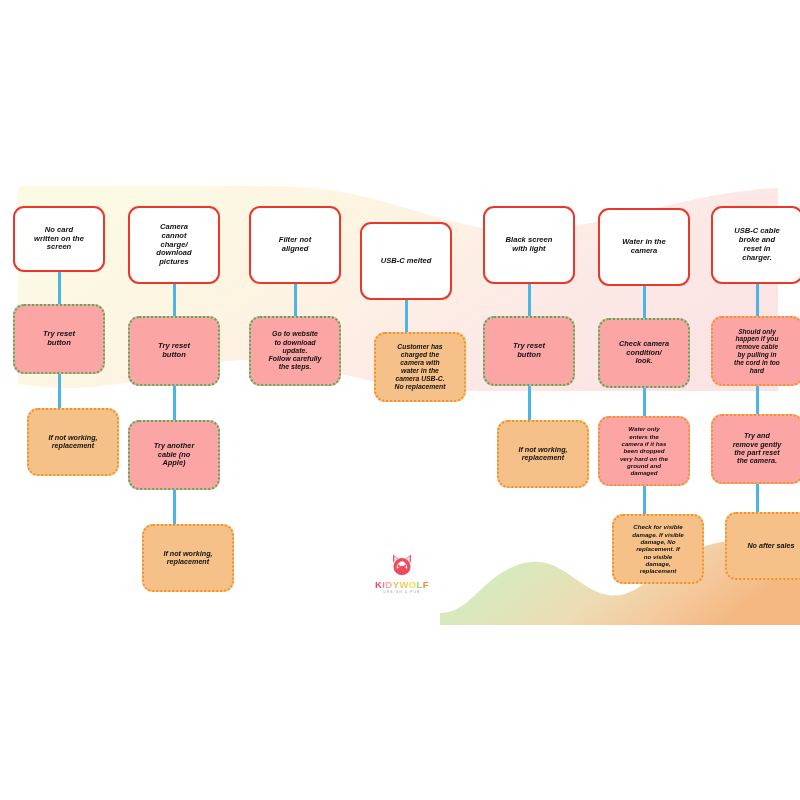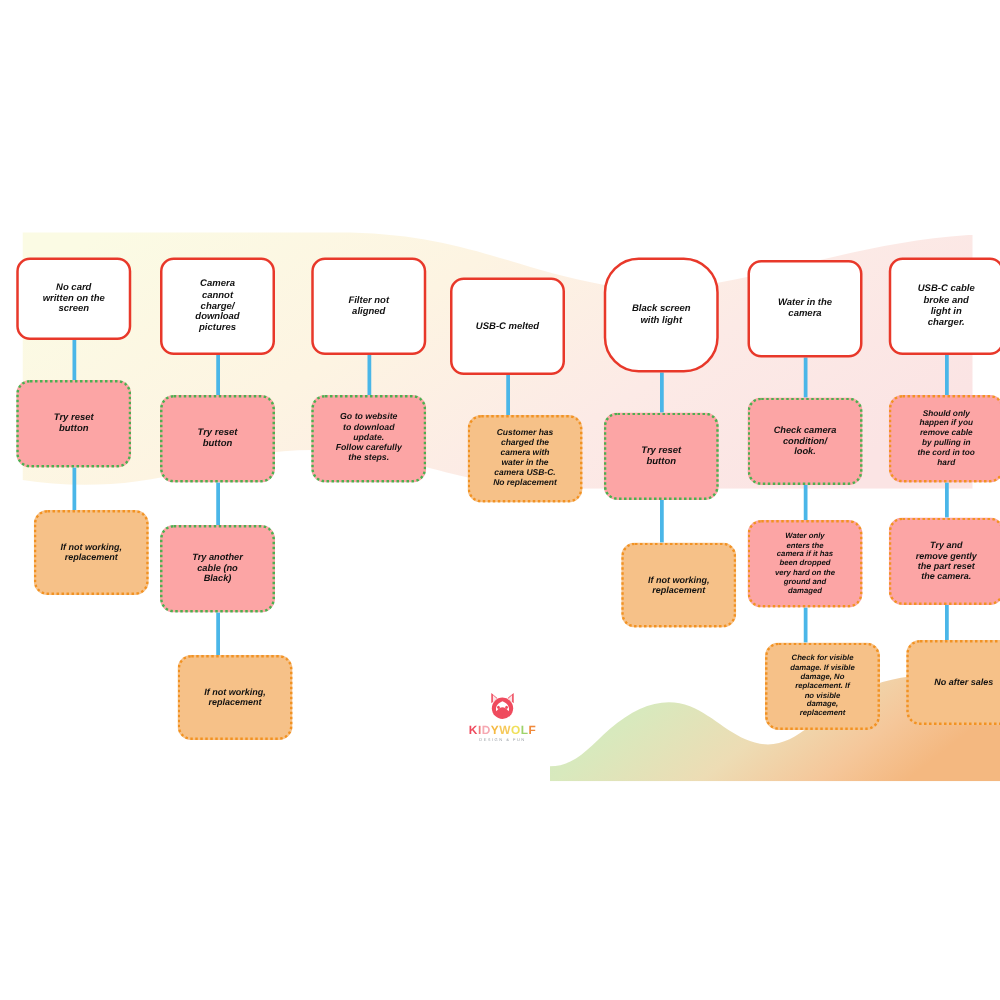--- a/index.html
+++ b/index.html
@@ -163,21 +163,21 @@
         </div>
         <div class="connector" style="height: 32px; background: rgb(74, 182, 232);"></div>
         <div class="node step" style="height: 70px; font-size: 7.6px;">
           <span class="txt">Try reset
 button</span>
         </div>
         <div class="connector" style="height: 34px; background: rgb(74, 182, 232);"></div>
         <div class="node step" style="height: 70px; font-size: 7.4px;">
           <span class="txt">Try another
 cable (no
-Black)</span>
+Apple)</span>
         </div>
         <div class="connector" style="height: 34px; background: rgb(74, 182, 232);"></div>
         <div class="node result" style="height: 68px; font-size: 7.2px;">
           <span class="txt">If not working,
 replacement</span>
         </div>
       </div>
       <div class="column" style="left: 249px; top: 206px;">
         <div class="node problem" style="height: 78px; font-size: 7.6px;">
           <span class="txt">Filter not
@@ -200,21 +200,21 @@
         <div class="node result" style="height: 70px; font-size: 6.8px;">
           <span class="txt">Customer has
 charged the
 camera with
 water in the
 camera USB-C.
 No replacement</span>
         </div>
       </div>
       <div class="column" style="left: 483px; top: 206px;">
-        <div class="node problem" style="height: 92px; font-size: 7.6px; border-radius: 28px;">
+        <div class="node problem" style="height: 78px; font-size: 7.6px;">
           <span class="txt">Black screen
 with light</span>
         </div>
         <div class="connector" style="height: 32px; background: rgb(74, 182, 232);"></div>
         <div class="node step" style="height: 70px; font-size: 7.6px;">
           <span class="txt">Try reset
 button</span>
         </div>
         <div class="connector" style="height: 34px; background: rgb(74, 182, 232);"></div>
         <div class="node result" style="height: 68px; font-size: 7.2px;">
@@ -251,21 +251,21 @@
 replacement. If
 no visible
 damage,
 replacement</span>
         </div>
       </div>
       <div class="column" style="left: 711px; top: 206px;">
         <div class="node problem" style="height: 78px; font-size: 7.6px;">
           <span class="txt">USB-C cable
 broke and
-light in
+reset in
 charger.</span>
         </div>
         <div class="connector" style="height: 32px; background: rgb(74, 182, 232);"></div>
         <div class="node step orange-dot" style="height: 70px; font-size: 6.6px;">
           <span class="txt">Should only
 happen if you
 remove cable
 by pulling in
 the cord in too
 hard</span>

